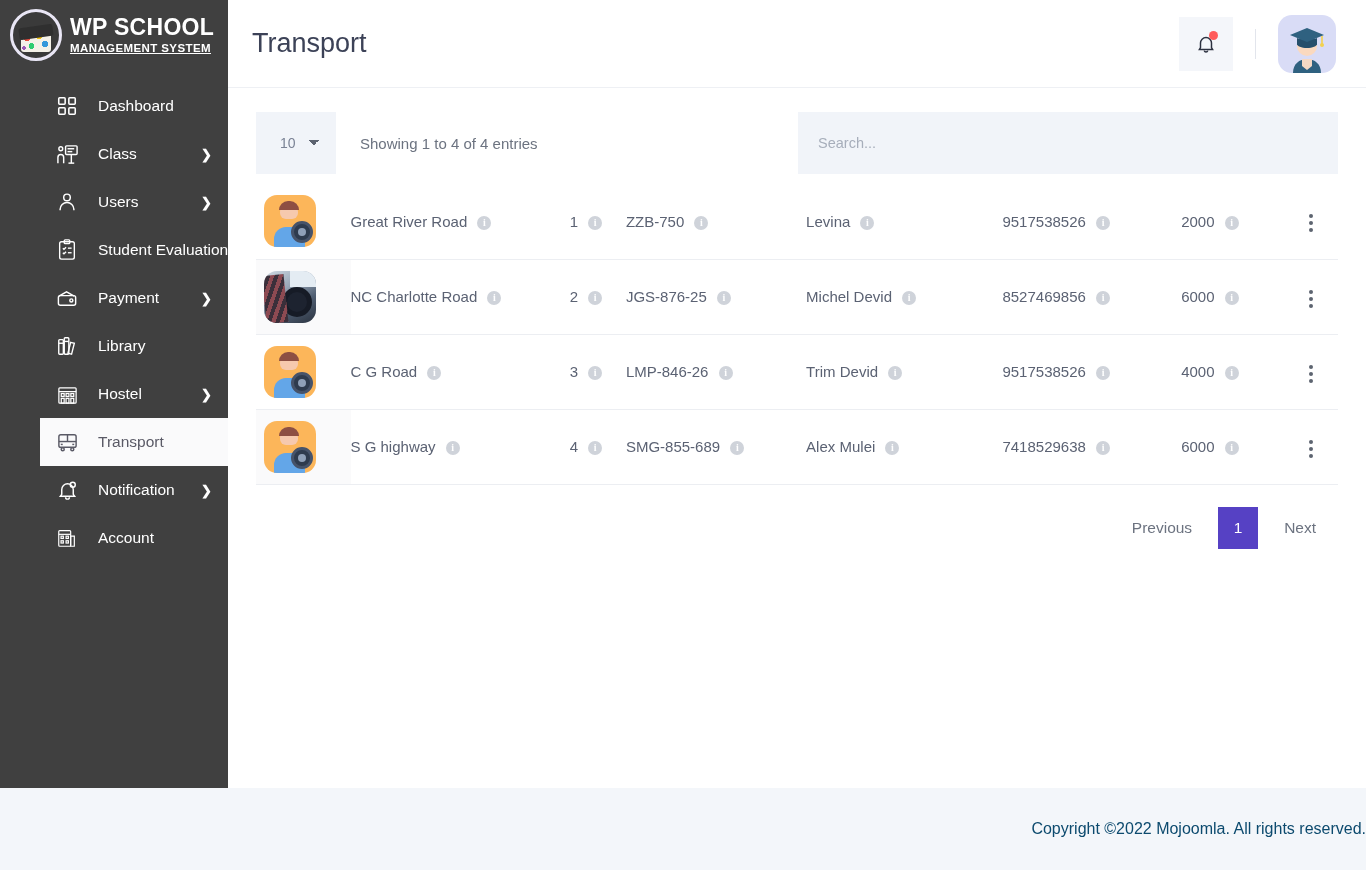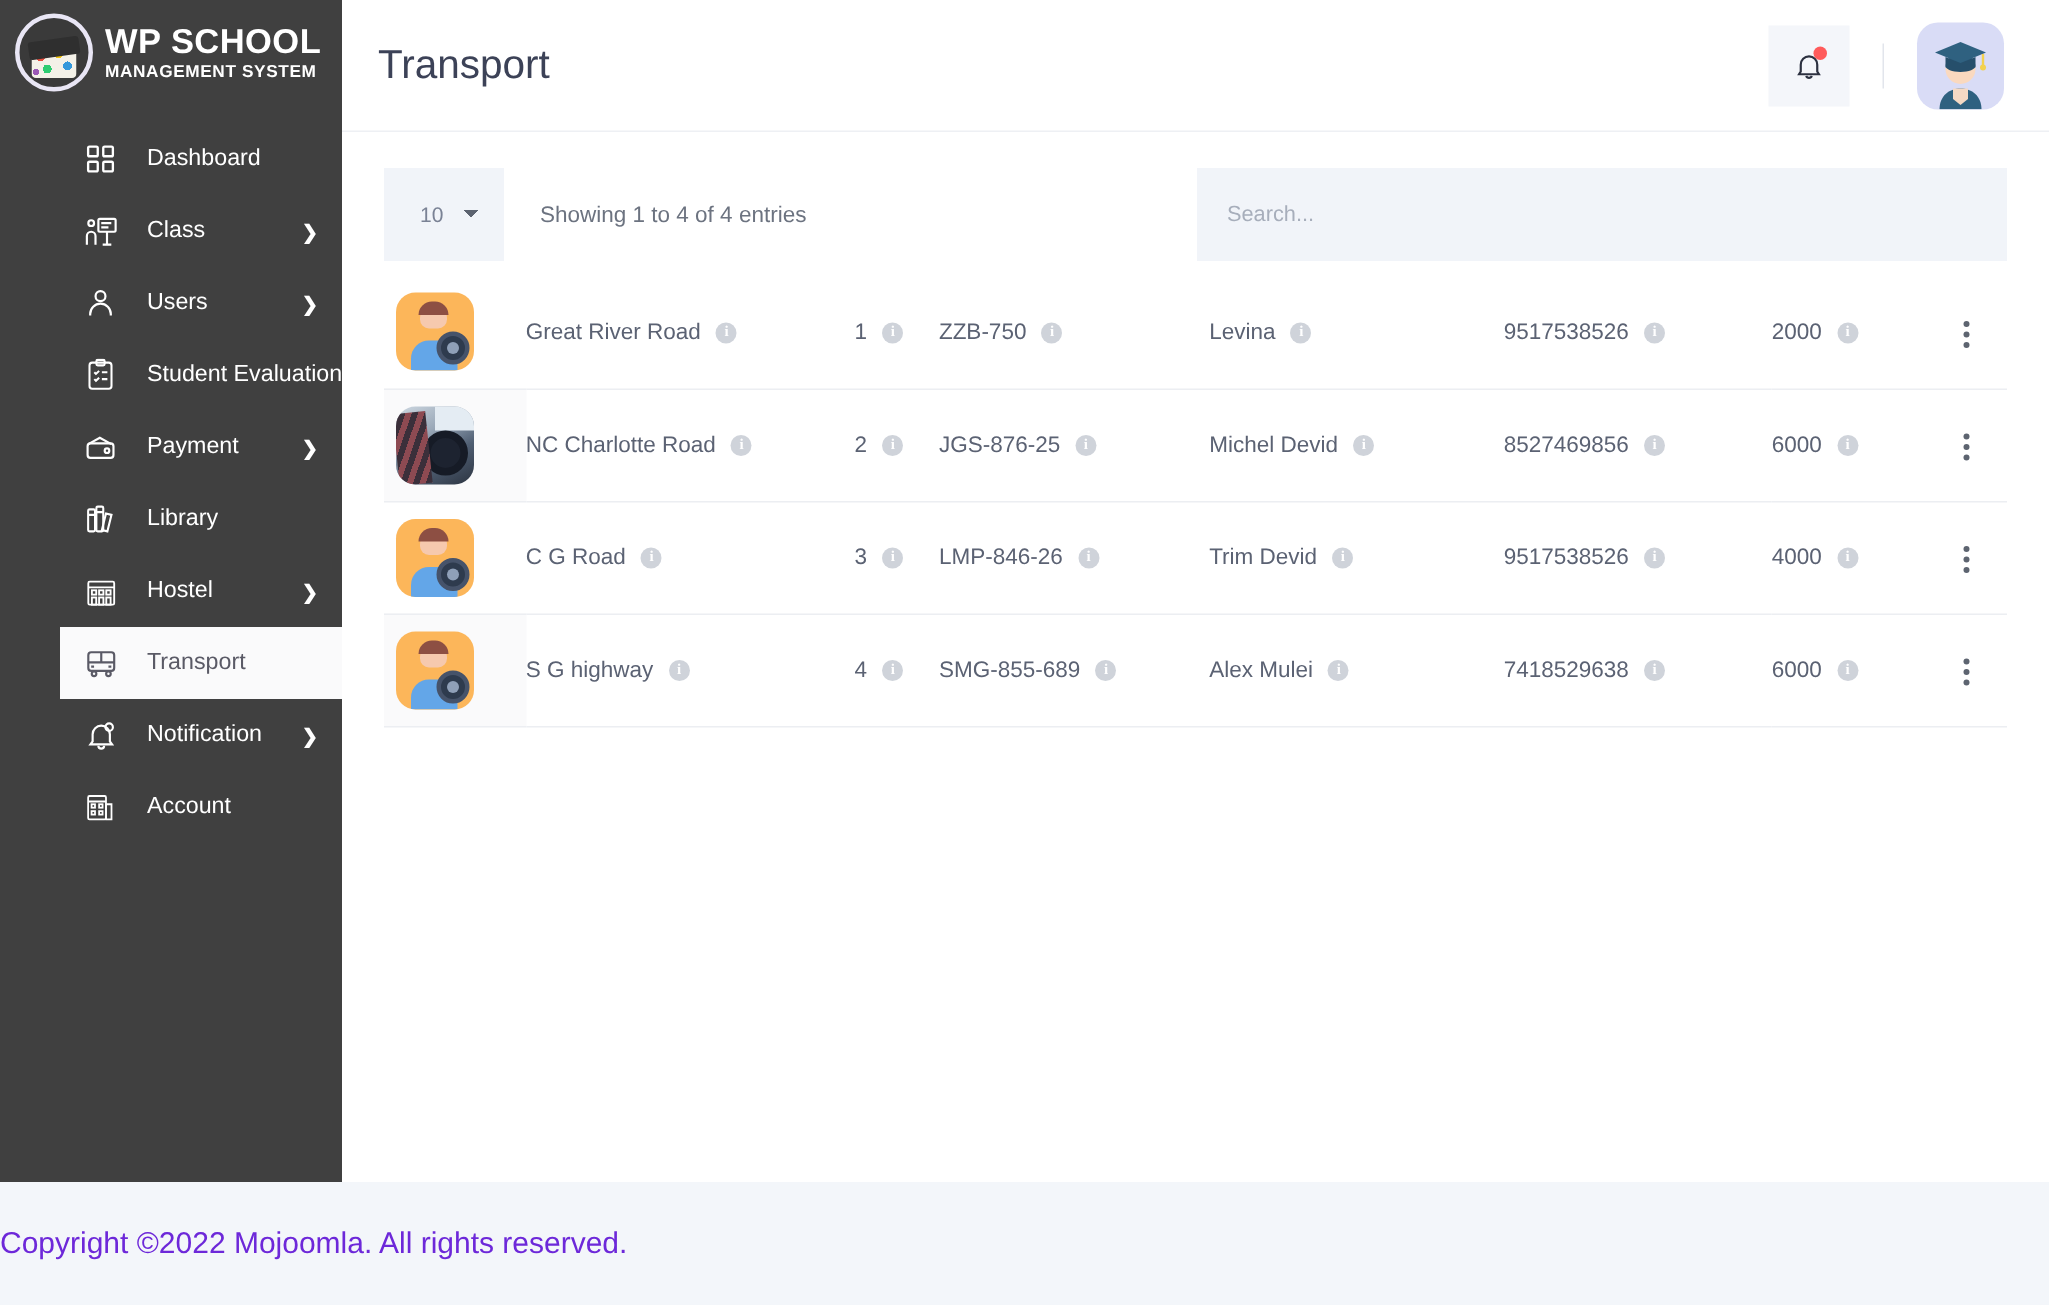--- a/index.html
+++ b/index.html
@@ -51,21 +51,21 @@
       #f4f1e8;
     border-radius: 3px;
   }
   .brand-text { margin-left: 8px; line-height: 1; }
   .brand-title {
     color: #ffffff; font-size: 23px; font-weight: bold;
     letter-spacing: 0.3px;
   }
   .brand-sub {
     color: #ffffff; font-size: 11.5px; font-weight: bold;
-    letter-spacing: 0.4px; margin-top: 4px;
+    letter-spacing: 0.4px; margin-top: 4px; text-decoration: underline;
   }
 
   .menu { margin-top: 10px; }
   .menu-item {
     display: flex; align-items: center;
     height: 48px; padding: 0 16px 0 14px;
     color: #ffffff; cursor: pointer;
     position: relative;
     margin-left: 40px;
   }
@@ -252,22 +252,22 @@
     width: 40px; height: 42px; line-height: 42px; text-align: center;
     background: #5641c4; color: #ffffff; font-size: 15.5px;
     cursor: pointer; margin: 0 8px;
   }
 
   
   .footer {
     position: absolute; left: 0; bottom: 0;
     width: 1366px; height: 82px;
     background: #f3f6fa;
-    display: flex; align-items: center; justify-content: flex-start;
-    color: #6d28d9; font-size: 20px;
+    display: flex; align-items: center; justify-content: flex-end;
+    color: #0c4a6e; font-size: 16px;
   }
 </style>
 </head>
 <body>
 
 <div class="app">
 
   <aside class="sidebar">
 
     <div class="brand">
@@ -635,20 +635,25 @@
                   <span></span>
                   <span></span>
                   <span></span>
                 </span>
             </td>
           </tr>
 
         </tbody>
       </table>
 
+      <div class="pager">
+        <div class="pg">Previous</div>
+        <div class="pg-num">1</div>
+        <div class="pg">Next</div>
+      </div>
 
     </div>
   </section>
 
   <footer class="footer">
     <span>Copyright ©2022 Mojoomla. All rights reserved.</span>
   </footer>
 
 </div>
 

